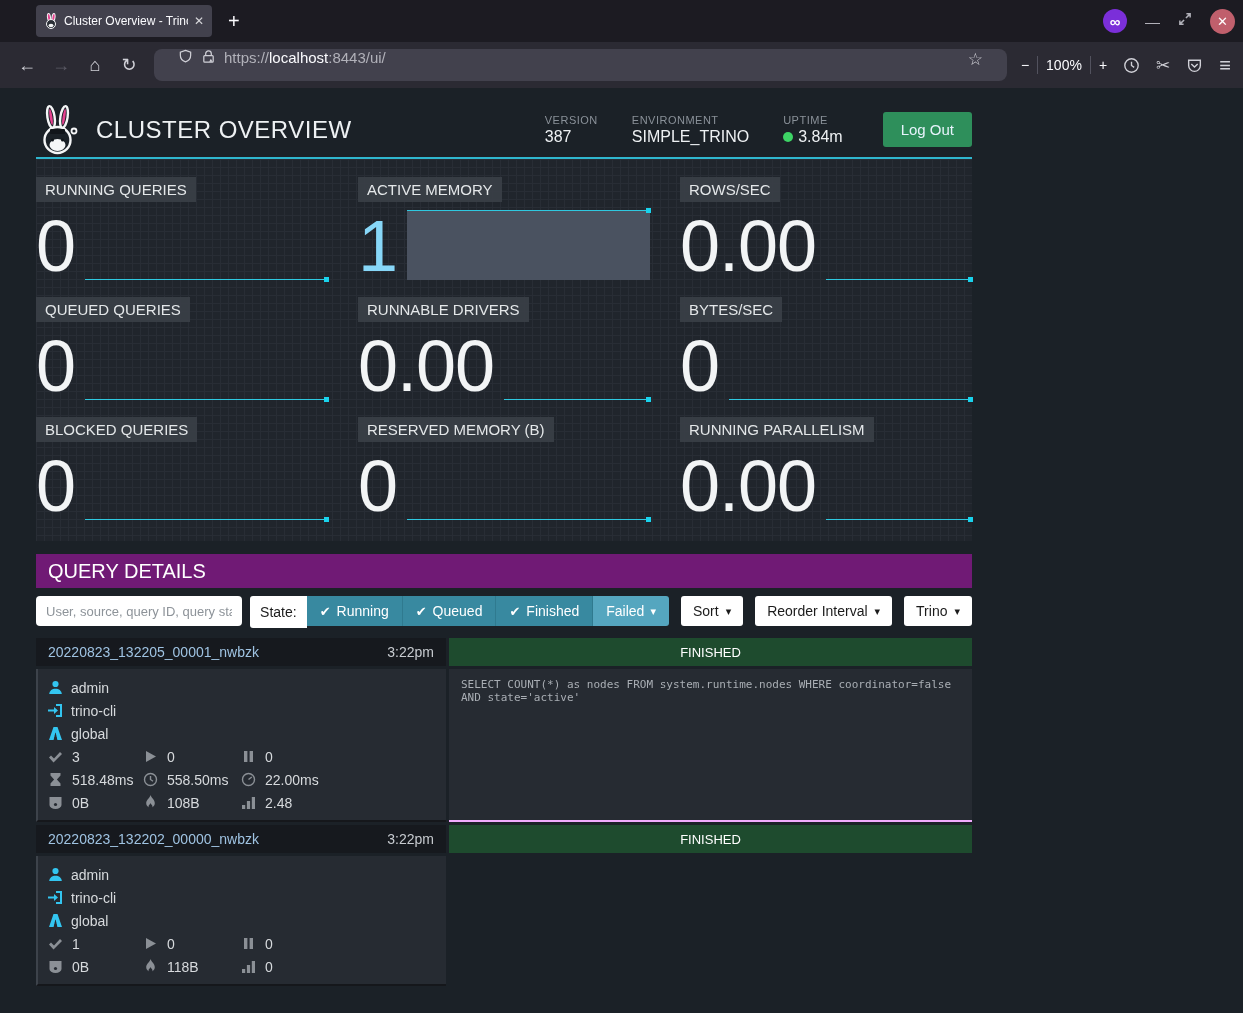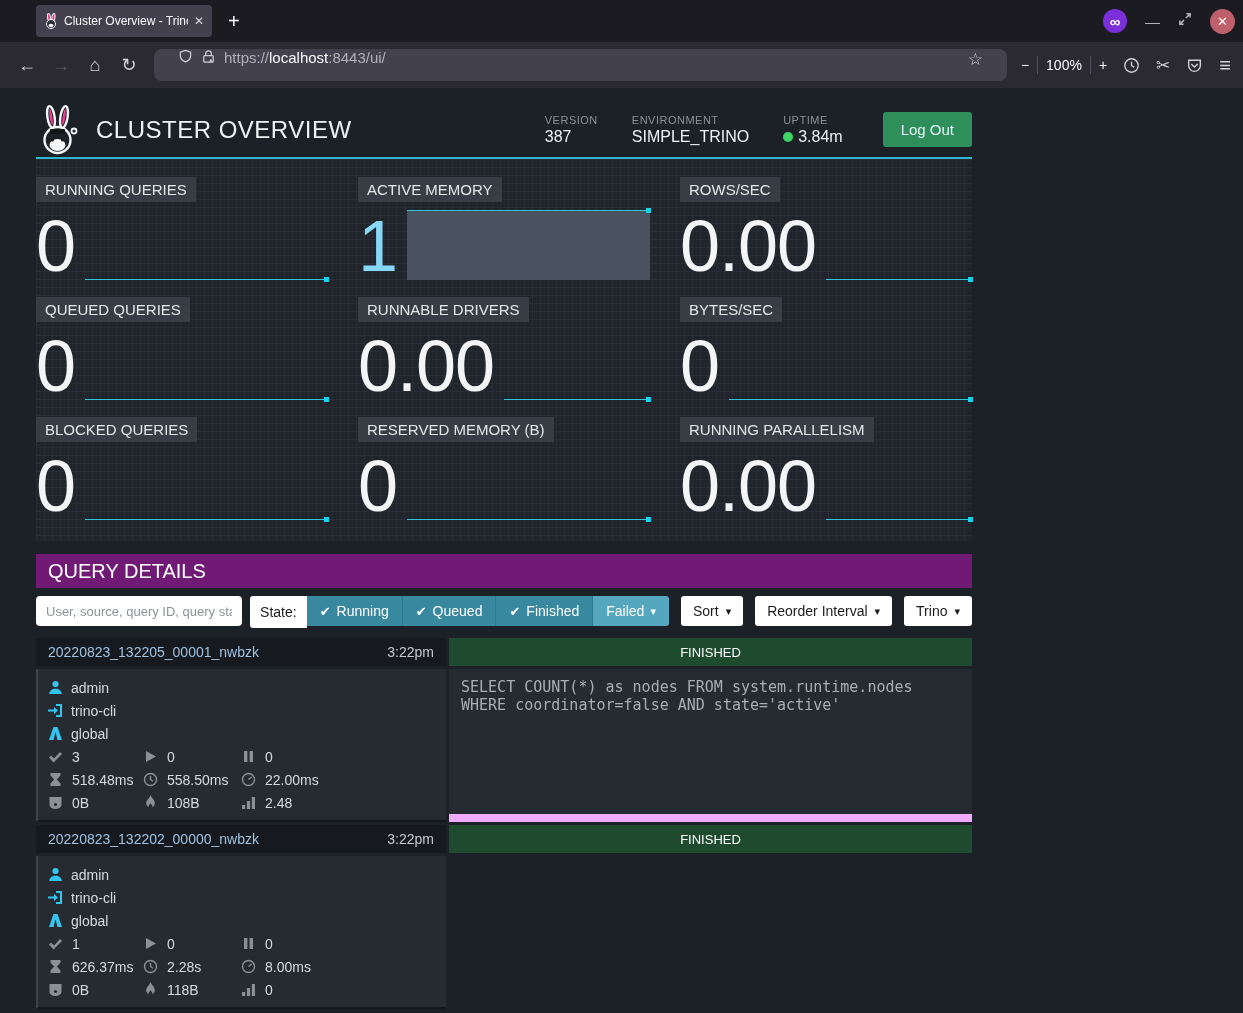--- a/index.html
+++ b/index.html
@@ -101,22 +101,22 @@
   .q-line { height:23px; display:flex; align-items:center; color:#d7dadd; font-size:14px; gap:8px; }
   .q-grid { display:grid; grid-template-columns:95px 98px 1fr; }
   .q-cell { height:23px; display:flex; align-items:center; color:#d7dadd; font-size:14px; gap:9px; }
   .ic { width:15px; height:15px; flex:0 0 15px; }
   .ic.cyf { fill:#33c5f0; } .ic.gyf { fill:#8b9096; }
   .ic.gys { stroke:#8b9096; fill:none; }
 
   .q-right { flex:1; display:flex; flex-direction:column; }
   .q-state-bar { height:28px; background:#1e4b2e; color:#fff; font-size:13px;
                  display:flex; align-items:center; justify-content:center; margin-bottom:3px; }
-  .q-sql { flex:1; background:#262b32; border-bottom:8px solid #f0abfc; color:#a9aeb4;
-           font-family:"DejaVu Sans Mono", monospace; font-size:15px; padding:9px 12px;
+  .q-sql { flex:1; background:#262b32; border-bottom:2px solid #f0abfc; color:#a9aeb4;
+           font-family:"DejaVu Sans Mono", monospace; font-size:11px; padding:9px 12px;
            white-space:pre-wrap; }
 </style>
 </head>
 <body>
 
 <div class="titlebar">
   <div class="tab">
     <svg class="favicon" width="14" height="16" viewBox="0 0 28 32">
       <ellipse cx="10" cy="9" rx="3" ry="8" fill="#e6418f" stroke="#f5f6f7" stroke-width="2" transform="rotate(-8 10 9)"></ellipse>
       <ellipse cx="19" cy="9" rx="3" ry="8" fill="#e6418f" stroke="#f5f6f7" stroke-width="2" transform="rotate(8 19 9)"></ellipse>
@@ -486,42 +486,20 @@
             <svg class="ic gyf" viewBox="0 0 15 15">
                   <rect x="3" y="2" width="3.4" height="11"></rect>
                   <rect x="8.6" y="2" width="3.4" height="11"></rect>
                 </svg>
             <span>0</span>
           </span>
         </div>
         <div class="q-grid">
           <span class="q-cell">
             <svg class="ic gyf" viewBox="0 0 15 15">
-                  <path d="M2.5 1h10v2.6L8.9 7.5l3.6 3.9V14h-10v-2.6l3.6-3.9-3.6-3.9z"></path>
-                </svg>
-            <span>626.37ms</span>
-          </span>
-          <span class="q-cell">
-            <svg class="ic gys" viewBox="0 0 15 15" stroke-width="1.4">
-                  <circle cx="7.5" cy="7.5" r="6"></circle>
-                  <path d="M7.5 4v3.5L10 9.3"></path>
-                </svg>
-            <span>2.28s</span>
-          </span>
-          <span class="q-cell">
-            <svg class="ic gys" viewBox="0 0 15 15" stroke-width="1.4">
-                  <circle cx="7.5" cy="7.5" r="6"></circle>
-                  <path d="M7.5 7.5L10.8 5"></path>
-                </svg>
-            <span>8.00ms</span>
-          </span>
-        </div>
-        <div class="q-grid">
-          <span class="q-cell">
-            <svg class="ic gyf" viewBox="0 0 15 15">
                   <path d="M1.5 2h12v8a4.5 3 0 0 1-12 0z"></path>
                   <circle cx="7.5" cy="9.5" r="1.6" fill="#262b32"></circle>
                 </svg>
             <span>0B</span>
           </span>
           <span class="q-cell">
             <svg class="ic gyf" viewBox="0 0 15 15">
                   <path d="M7.5 0c.8 3 4.3 4.4 4.3 8.2a4.3 4.3 0 1 1-8.6 0C3.2 4.7 6.7 3.4 7.5 0z"></path>
                   <path d="M7.5 8c.4 1.5 2 2 2 3.6a2 2 0 1 1-4 0C5.5 10 7.1 9.5 7.5 8z" fill="#262b32"></path>
                 </svg>

